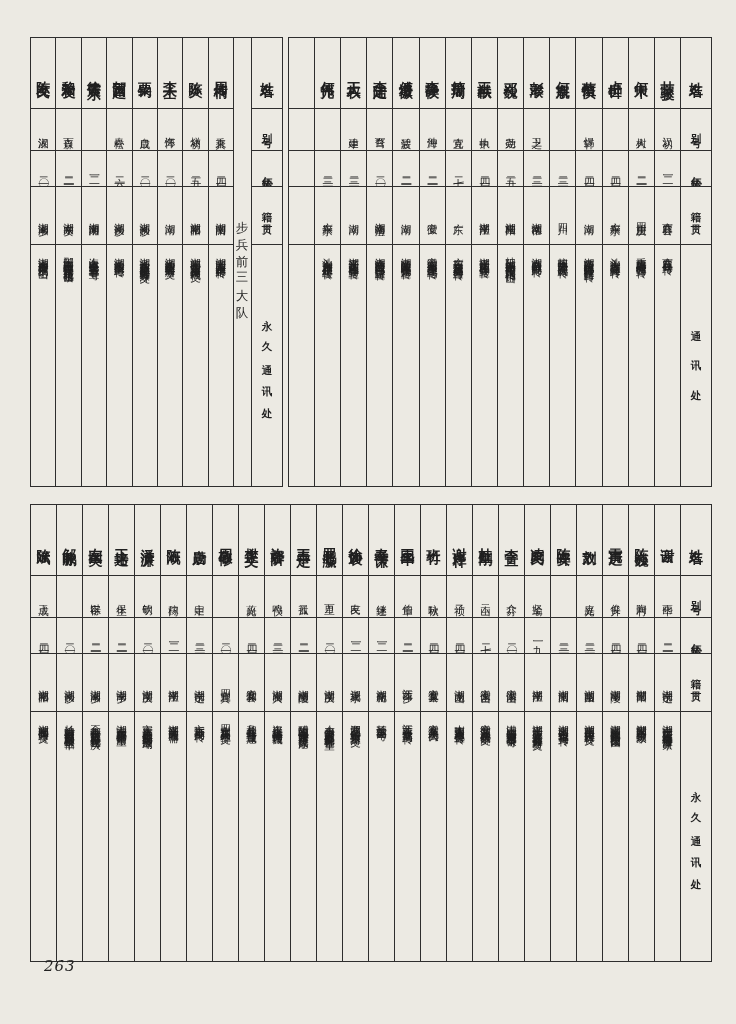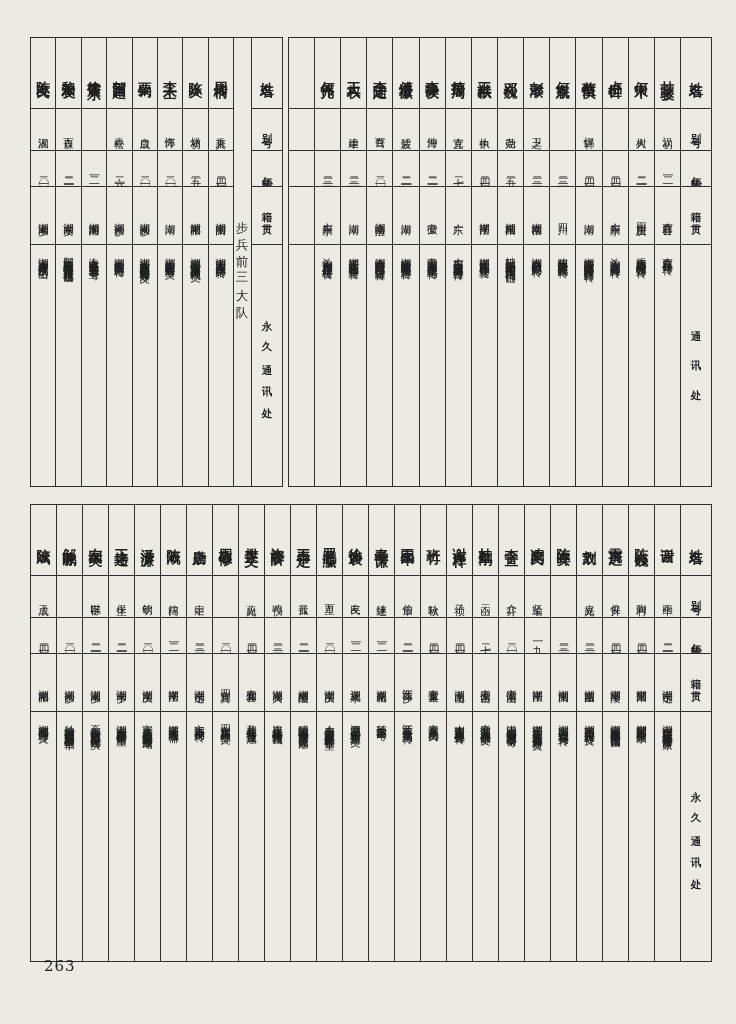--- a/index.html
+++ b/index.html
@@ -61,21 +61,21 @@
   .h-alias{font-size:12px;font-weight:700;letter-spacing:5px;}
   .h-age{font-size:12px;font-weight:700;letter-spacing:2px;}
   .h-origin{font-size:12px;font-weight:700;letter-spacing:12px;}
   .h-addr{font-size:13px;font-weight:700;letter-spacing:22px;}
   .h-addr-short{letter-spacing:30px;}
 
   .section-vtext{font-size:12.5px;letter-spacing:17px;font-weight:400;}
 
   .page-number{
     position:absolute;left:44px;top:957px;
-    font-size:15px;letter-spacing:1px;color:#222;
+    font-size:15px;letter-spacing:1px;color:#222;font-style:italic;
   }
 </style>
 </head>
 <body>
 
 <div class="page">
   <div class="content">
 
     <div class="band band-top">
 

